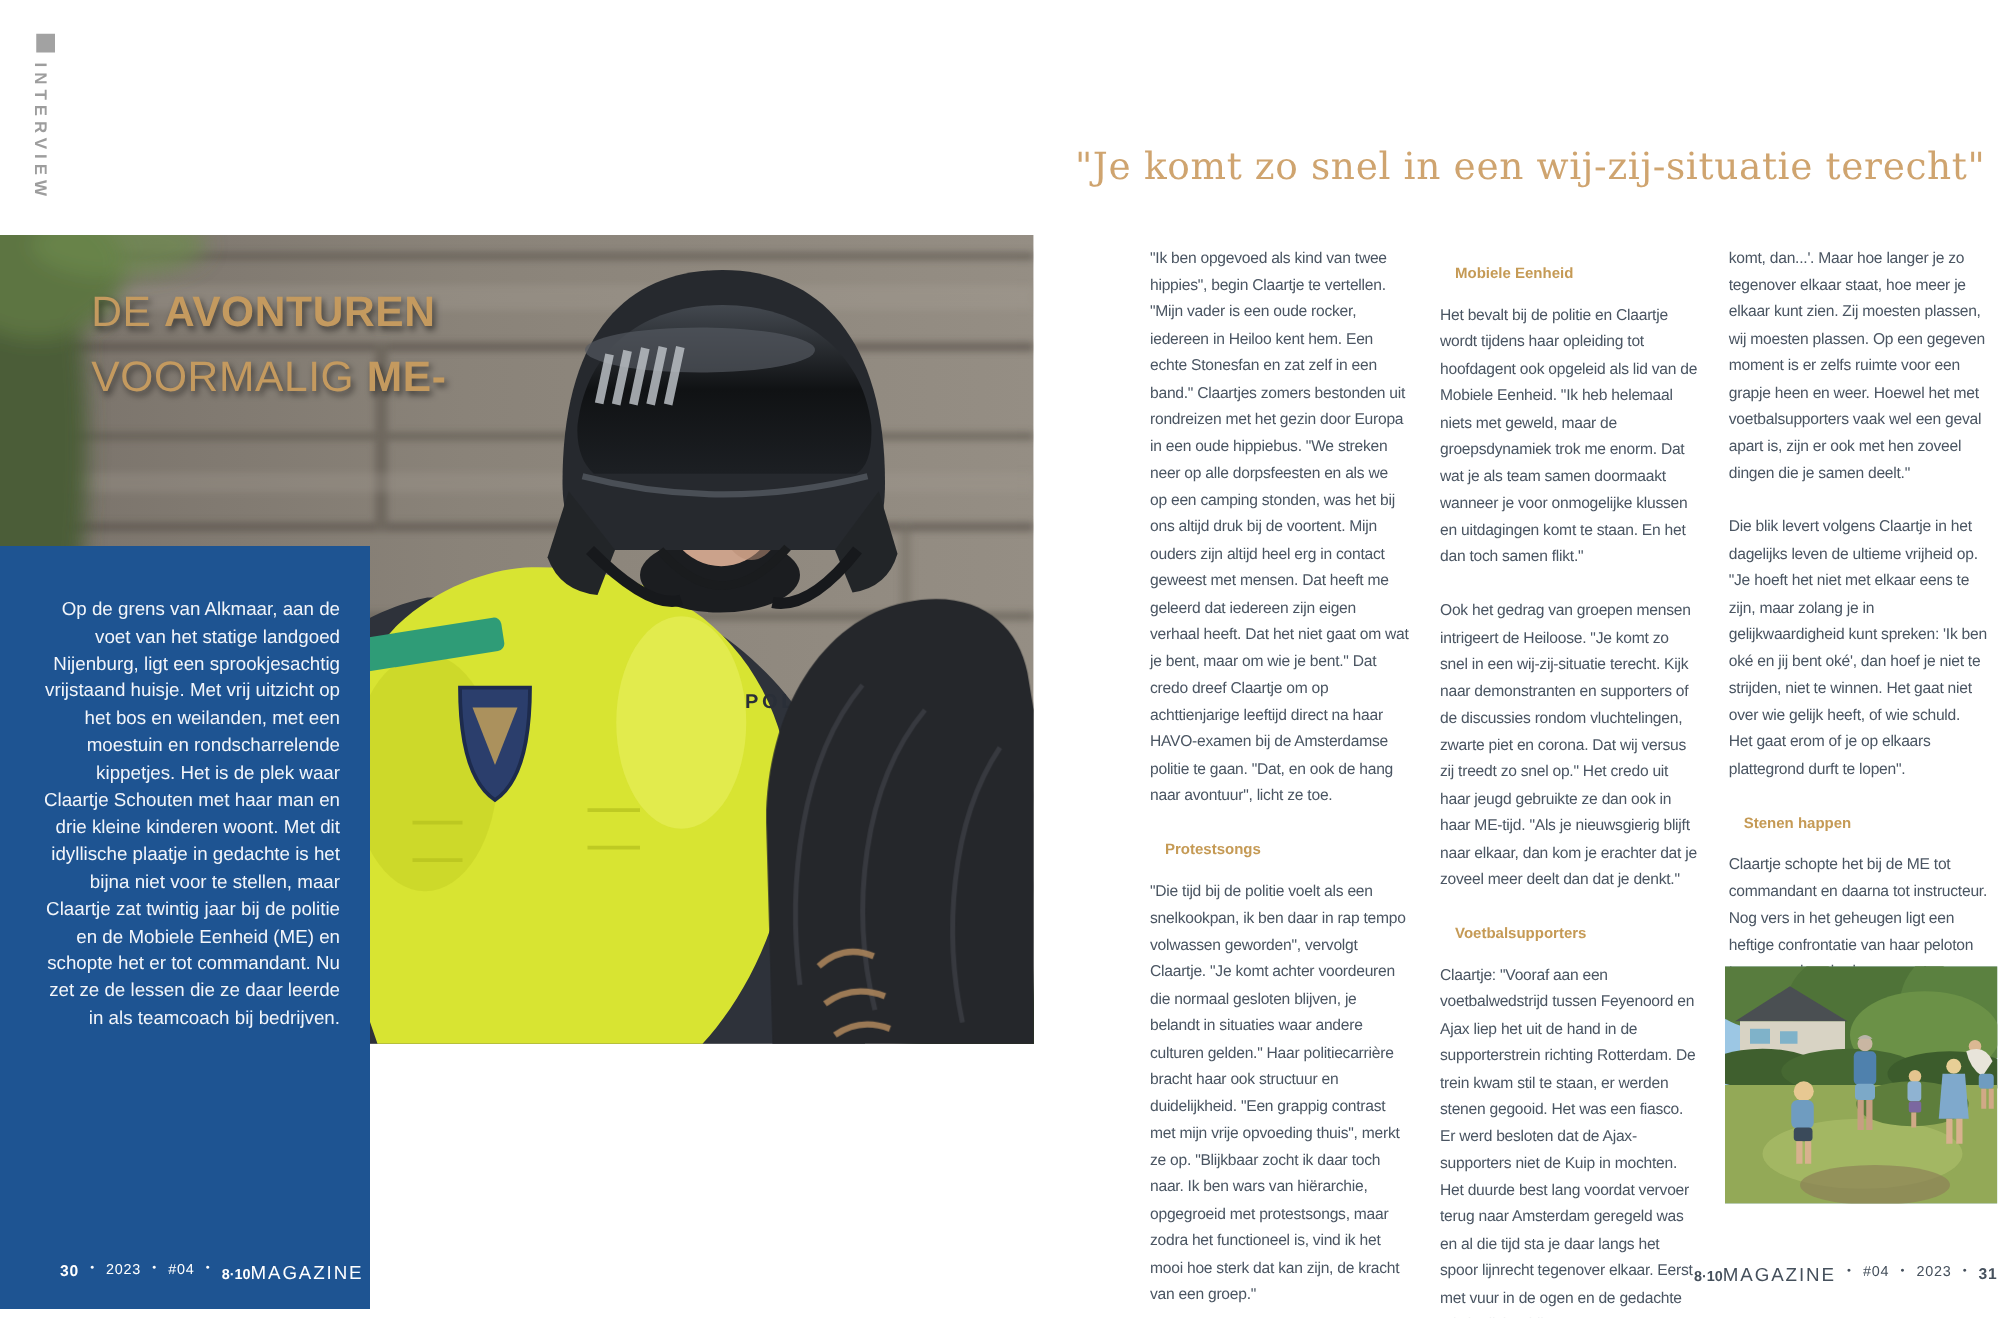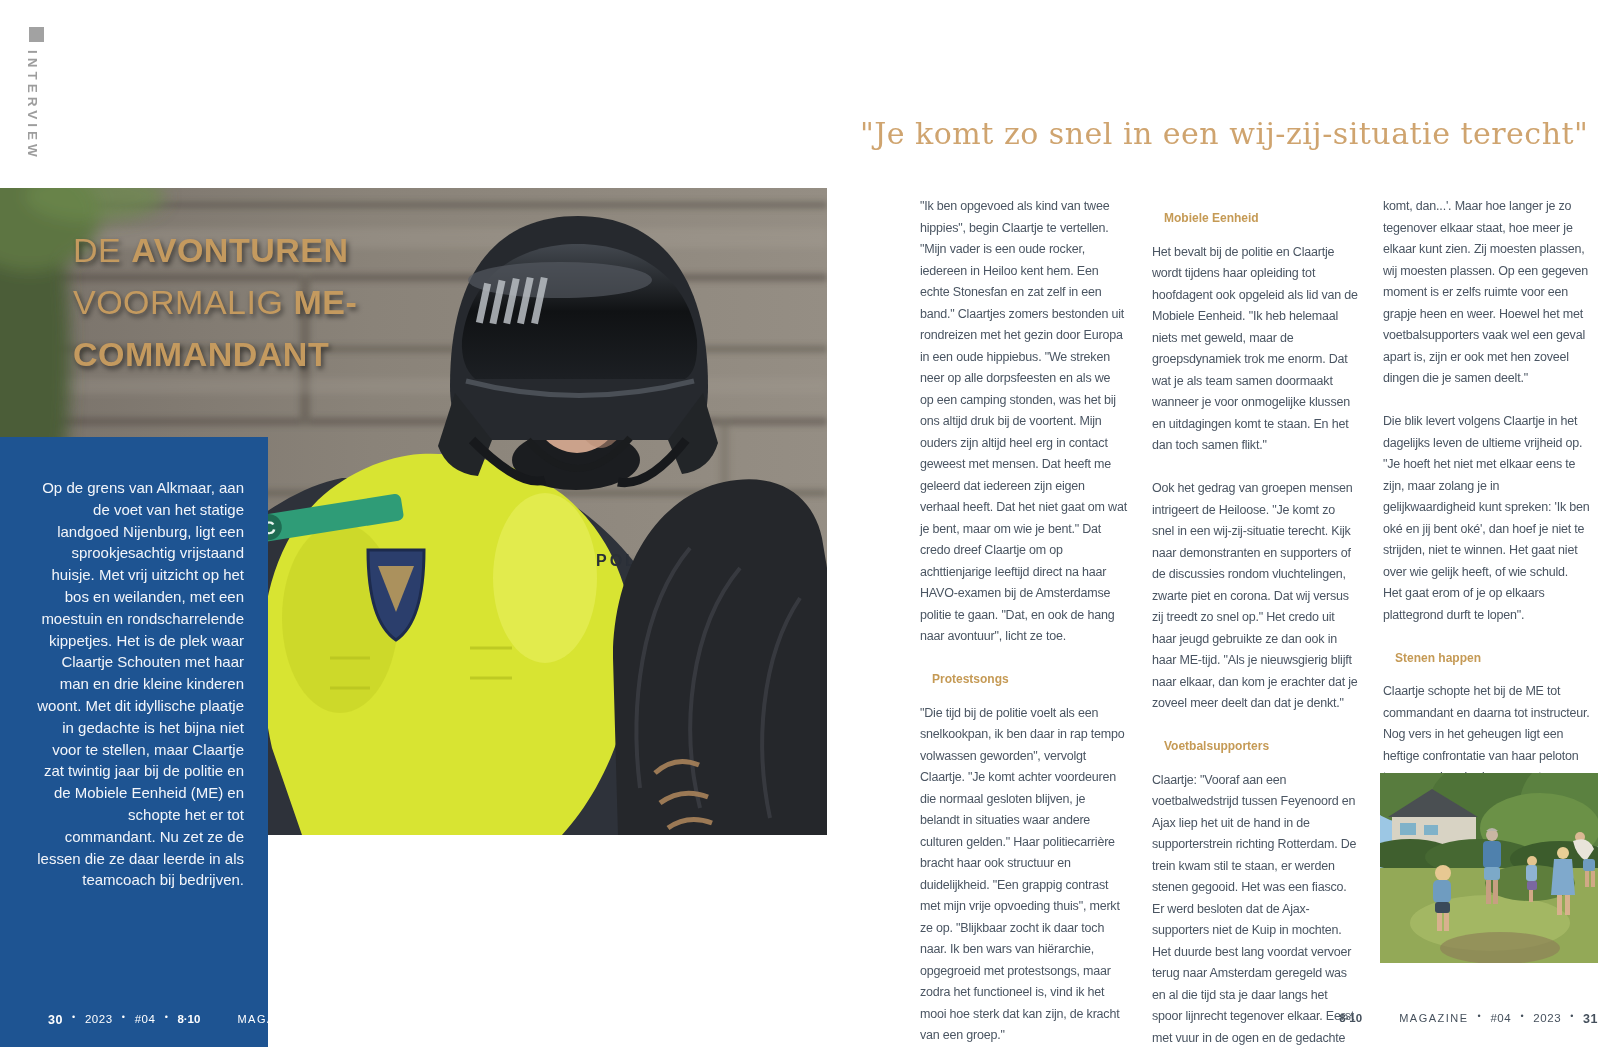--- a/index.html
+++ b/index.html
@@ -15,28 +15,28 @@
   .hero-photo{position:absolute;left:0;top:188px;width:827px;height:647px;overflow:hidden;}
   .hero-photo svg{display:block;}
 
   
   .hero-title{position:absolute;left:73px;top:224px;color:#c49a5f;font-size:34px;line-height:52px;
               letter-spacing:.5px;text-shadow:2px 3px 5px rgba(10,10,10,.55);white-space:nowrap;}
   .hero-title .lt{font-weight:normal;}
   .hero-title .bd{font-weight:bold;}
 
   
-  .intro-panel{position:absolute;left:0;top:437px;width:268px;height:610px;background:#1e5492;}
+  .intro-panel{position:absolute;left:0;top:437px;width:296px;height:610px;background:#1e5492;}
   .intro-text{position:absolute;top:40px;left:34px;right:24px;text-align:right;color:#f2f5fa;
               font-size:15px;line-height:21.8px;}
   .footer{display:flex;align-items:flex-start;gap:9px;font-size:11.5px;letter-spacing:.6px;}
   .footer .num{font-weight:bold;font-size:12.5px;}
   .footer .sep{font-size:9px;transform:translateY(-1px);}
   .footer .magb{font-weight:bold;letter-spacing:0;}
-  .footer .magr{letter-spacing:1.5px;font-size:11px;margin-left:37px;}
+  .footer .magr{letter-spacing:1.5px;font-size:15px;}
   .footer-left{position:absolute;left:48px;bottom:20px;color:#ffffff;}
   .footer-right{position:absolute;left:1330px;top:1012px;width:268px;justify-content:flex-end;color:#45505c;}
 
   
   .quote-headline{position:absolute;left:860px;top:116px;width:680px;text-align:right;
                   font-family:"DejaVu Serif",serif;font-size:30px;color:#cfa46f;letter-spacing:.5px;
                   white-space:nowrap;}
   .col{position:absolute;top:196px;width:207px;color:#4a5562;}
   .col-1{left:920px;} .col-2{left:1152px;} .col-3{left:1383px;}
   .col p{margin:0 0 21.5px 0;font-size:12.5px;line-height:21.5px;letter-spacing:-.2px;}
@@ -158,21 +158,20 @@
         <path d="M618 647 L613 470 C613 380 658 308 724 294 C780 282 814 310 822 350 L827 380 L827 647 Z" fill="#25272b"></path>
         <path d="M640 600 C630 520 640 420 690 360 M700 620 C680 540 690 440 740 380 M770 630 C755 560 760 470 800 410" stroke="#3c3f45" stroke-width="4" fill="none" opacity="0.8"></path>
         <path d="M655 585 q20 -18 44 -8 M660 615 q22 -16 48 -6 M668 640 q20 -14 44 -5" stroke="#a9835a" stroke-width="5" fill="none" opacity="0.9"></path>
       </g>
     </svg>
   </div>
 
   <div class="hero-title">
       <div><span class="lt">DE </span><span class="bd">AVONTUREN</span></div>
       <div><span class="lt">VOORMALIG </span><span class="bd">ME-</span></div>
-      <div><span class="bd">COMMANDANT</span></div>
     </div>
 
   <div class="intro-panel">
     <div class="intro-text">Op de grens van Alkmaar, aan de voet van het statige landgoed Nijenburg, ligt een sprookjesachtig vrijstaand huisje. Met vrij uitzicht op het bos en weilanden, met een moestuin en rondscharrelende kippetjes. Het is de plek waar Claartje Schouten met haar man en drie kleine kinderen woont. Met dit idyllische plaatje in gedachte is het bijna niet voor te stellen, maar Claartje zat twintig jaar bij de politie en de Mobiele Eenheid (ME) en schopte het er tot commandant. Nu zet ze de lessen die ze daar leerde in als teamcoach bij bedrijven.</div>
     <div class="footer footer-left">
       <span class="num">30</span>
       <span class="sep">•</span>
       <span>2023</span>
       <span class="sep">•</span>
       <span>#04</span>

